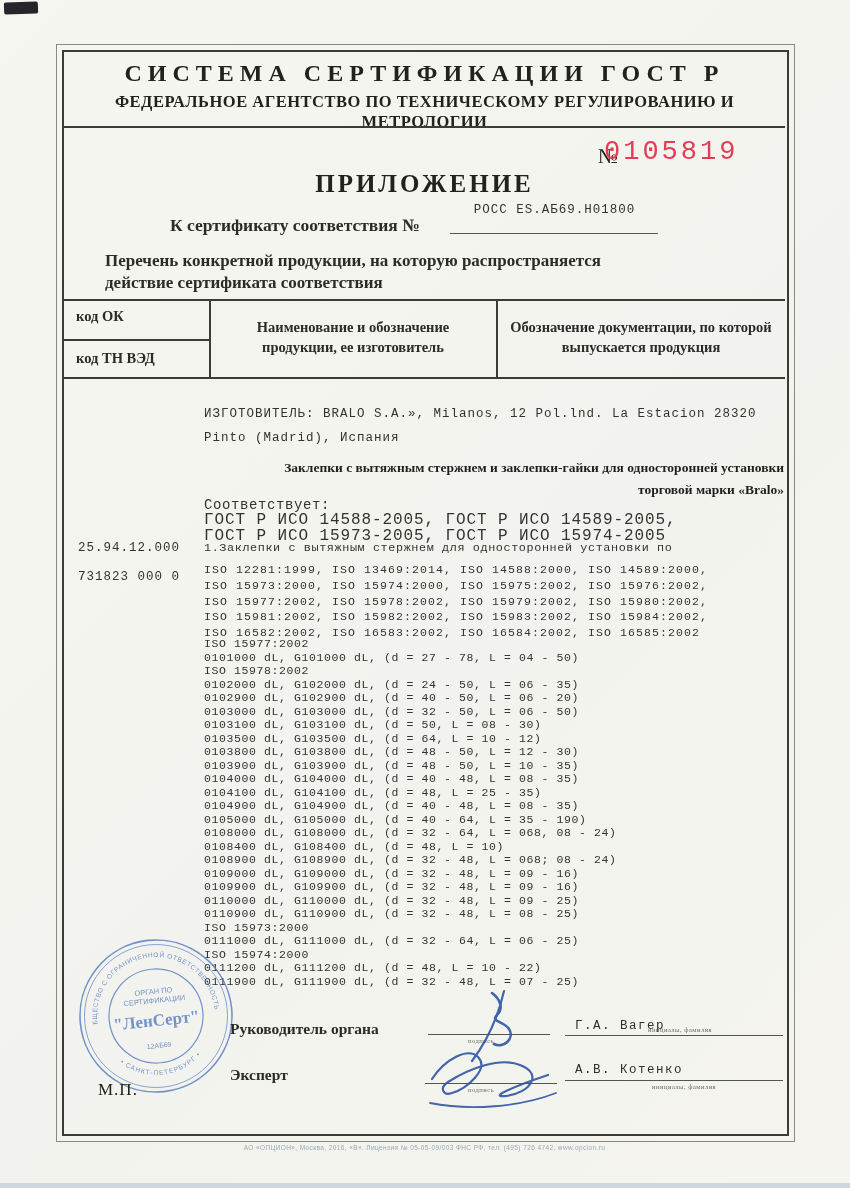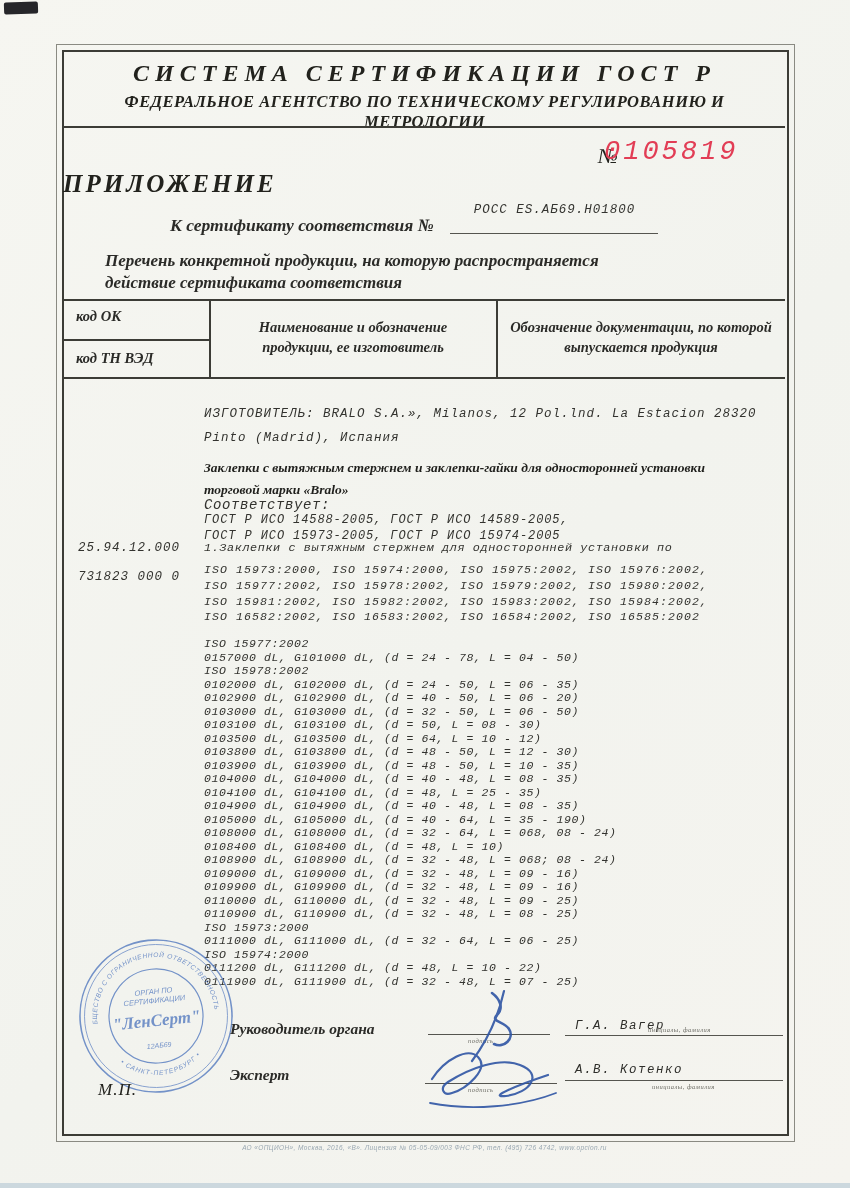--- a/index.html
+++ b/index.html
@@ -1,44 +1,44 @@
 <!DOCTYPE html>
 <html><head>
 <meta charset="utf-8">
 <style>
   html,body{margin:0;padding:0;background:#e9e9e5;}
   .page{position:relative;width:850px;height:1188px;margin:0 auto;
         background:linear-gradient(135deg,#f6f6f1 0%,#f2f3ee 55%,#f5f4ef 100%);
-        overflow:hidden;font-family:"Liberation Serif",serif;color:#2b2b28;font-style:italic;}
+        overflow:hidden;font-family:"Liberation Serif",serif;color:#2b2b28;}
   .abs{position:absolute;}
   .frame-outer{left:56px;top:44px;width:737px;height:1096px;border:1px solid #8a8a82;}
   .frame-inner{left:62px;top:50px;width:723px;height:1082px;border:2px solid #3c3c36;}
   .hline{background:#3c3c36;height:2px;}
   .vline{background:#3c3c36;width:2px;}
   .h1{left:63px;top:60px;width:723px;text-align:center;font-size:24px;font-weight:bold;
       letter-spacing:6px;color:#22221d;}
   .h2{left:63px;top:92px;width:723px;text-align:center;font-size:16.5px;font-weight:bold;
       letter-spacing:0.5px;color:#22221d;}
   .numprefix{left:598px;top:144px;font-size:21px;color:#22221d;}
   .numvalue{left:604px;top:137px;font-family:"Liberation Mono",monospace;font-size:27px;
       letter-spacing:3px;color:#e23d55;}
-  .title{left:63px;top:170px;width:723px;font-size:25px;font-weight:bold;
+  .title{left:63px;top:170px;width:723px;text-align:center;font-size:25px;font-weight:bold;
       letter-spacing:3px;color:#22221d;}
   .certlabel{left:170px;top:215px;font-size:17.5px;font-weight:bold;}
   .certvalue{left:452px;top:203px;width:205px;text-align:center;
       font-family:"Liberation Mono",monospace;font-size:12.5px;letter-spacing:1px;color:#3a3a36;}
   .certline{left:450px;top:233px;width:208px;height:1px;background:#55554f;}
   .sub{left:105px;top:250px;width:640px;font-size:17px;font-weight:bold;line-height:22px;}
   .cell-label{font-size:14.5px;font-weight:bold;}
   .cell-center{text-align:center;font-size:14.5px;font-weight:bold;line-height:20px;}
   .mono{font-family:"Liberation Mono",monospace;color:#33332f;}
   .manu{left:204px;top:402px;width:592px;font-size:12.5px;letter-spacing:1px;line-height:24px;}
-  .pdesc{left:204px;top:457px;width:580px;font-size:13.5px;font-weight:bold;line-height:22px;color:#1f1f1c;}
+  .pdesc{left:204px;top:457px;width:580px;font-size:13.5px;font-weight:bold;line-height:22px;color:#1f1f1c;text-align:right;}
   .conform{left:204px;top:497px;font-size:14px;letter-spacing:0.6px;}
-  .gost{left:204px;top:512px;font-size:12px;letter-spacing:0.9px;line-height:16px;}
+  .gost{left:204px;top:512px;font-size:16px;letter-spacing:0.9px;line-height:16px;}
   .item1{left:204px;top:541px;font-size:11.8px;letter-spacing:0.6px;}
   .code-ok{left:78px;top:541px;font-size:12.5px;letter-spacing:1px;}
   .code-tnved{left:78px;top:570px;font-size:12.5px;letter-spacing:1px;}
   .isolist{left:204px;top:562px;font-size:11.5px;letter-spacing:1.1px;line-height:15.8px;}
   .speclist{left:204px;top:637px;font-size:11.5px;letter-spacing:0.6px;line-height:13.5px;}
   .role1{left:230px;top:1020px;font-size:15.5px;font-weight:bold;}
   .role2{left:230px;top:1066px;font-size:15.5px;font-weight:bold;}
   .sigline{background:#55554f;height:1px;}
   .siglabel{font-size:6.5px;color:#6b6b64;letter-spacing:0.5px;}
   .signame{font-family:"Liberation Mono",monospace;font-size:12.5px;letter-spacing:1.5px;color:#2e2e2a;}
@@ -104,28 +104,29 @@
   </div>
 
   <div class="abs mono conform">Соответствует:</div>
   <div class="abs mono gost">
       <div>ГОСТ Р ИСО 14588-2005, ГОСТ Р ИСО 14589-2005,</div>
       <div>ГОСТ Р ИСО 15973-2005, ГОСТ Р ИСО 15974-2005</div>
     </div>
   <div class="abs mono item1">1.Заклепки с вытяжным стержнем для односторонней установки по</div>
 
   <div class="abs mono isolist">
+      <div>ISO 12281:1999, ISO 13469:2014, ISO 14588:2000, ISO 14589:2000,</div>
       <div>ISO 15973:2000, ISO 15974:2000, ISO 15975:2002, ISO 15976:2002,</div>
       <div>ISO 15977:2002, ISO 15978:2002, ISO 15979:2002, ISO 15980:2002,</div>
       <div>ISO 15981:2002, ISO 15982:2002, ISO 15983:2002, ISO 15984:2002,</div>
       <div>ISO 16582:2002, ISO 16583:2002, ISO 16584:2002, ISO 16585:2002</div>
     </div>
   <div class="abs mono speclist">
       <div>ISO 15977:2002</div>
-      <div>0157000 dL, G101000 dL, (d = 24 - 78, L = 04 - 50)</div>
+      <div>0101000 dL, G101000 dL, (d = 27 - 78, L = 04 - 50)</div>
       <div>ISO 15978:2002</div>
       <div>0102000 dL, G102000 dL, (d = 24 - 50, L = 06 - 35)</div>
       <div>0102900 dL, G102900 dL, (d = 40 - 50, L = 06 - 20)</div>
       <div>0103000 dL, G103000 dL, (d = 32 - 50, L = 06 - 50)</div>
       <div>0103100 dL, G103100 dL, (d = 50, L = 08 - 30)</div>
       <div>0103500 dL, G103500 dL, (d = 64, L = 10 - 12)</div>
       <div>0103800 dL, G103800 dL, (d = 48 - 50, L = 12 - 30)</div>
       <div>0103900 dL, G103900 dL, (d = 48 - 50, L = 10 - 35)</div>
       <div>0104000 dL, G104000 dL, (d = 40 - 48, L = 08 - 35)</div>
       <div>0104100 dL, G104100 dL, (d = 48, L = 25 - 35)</div>

